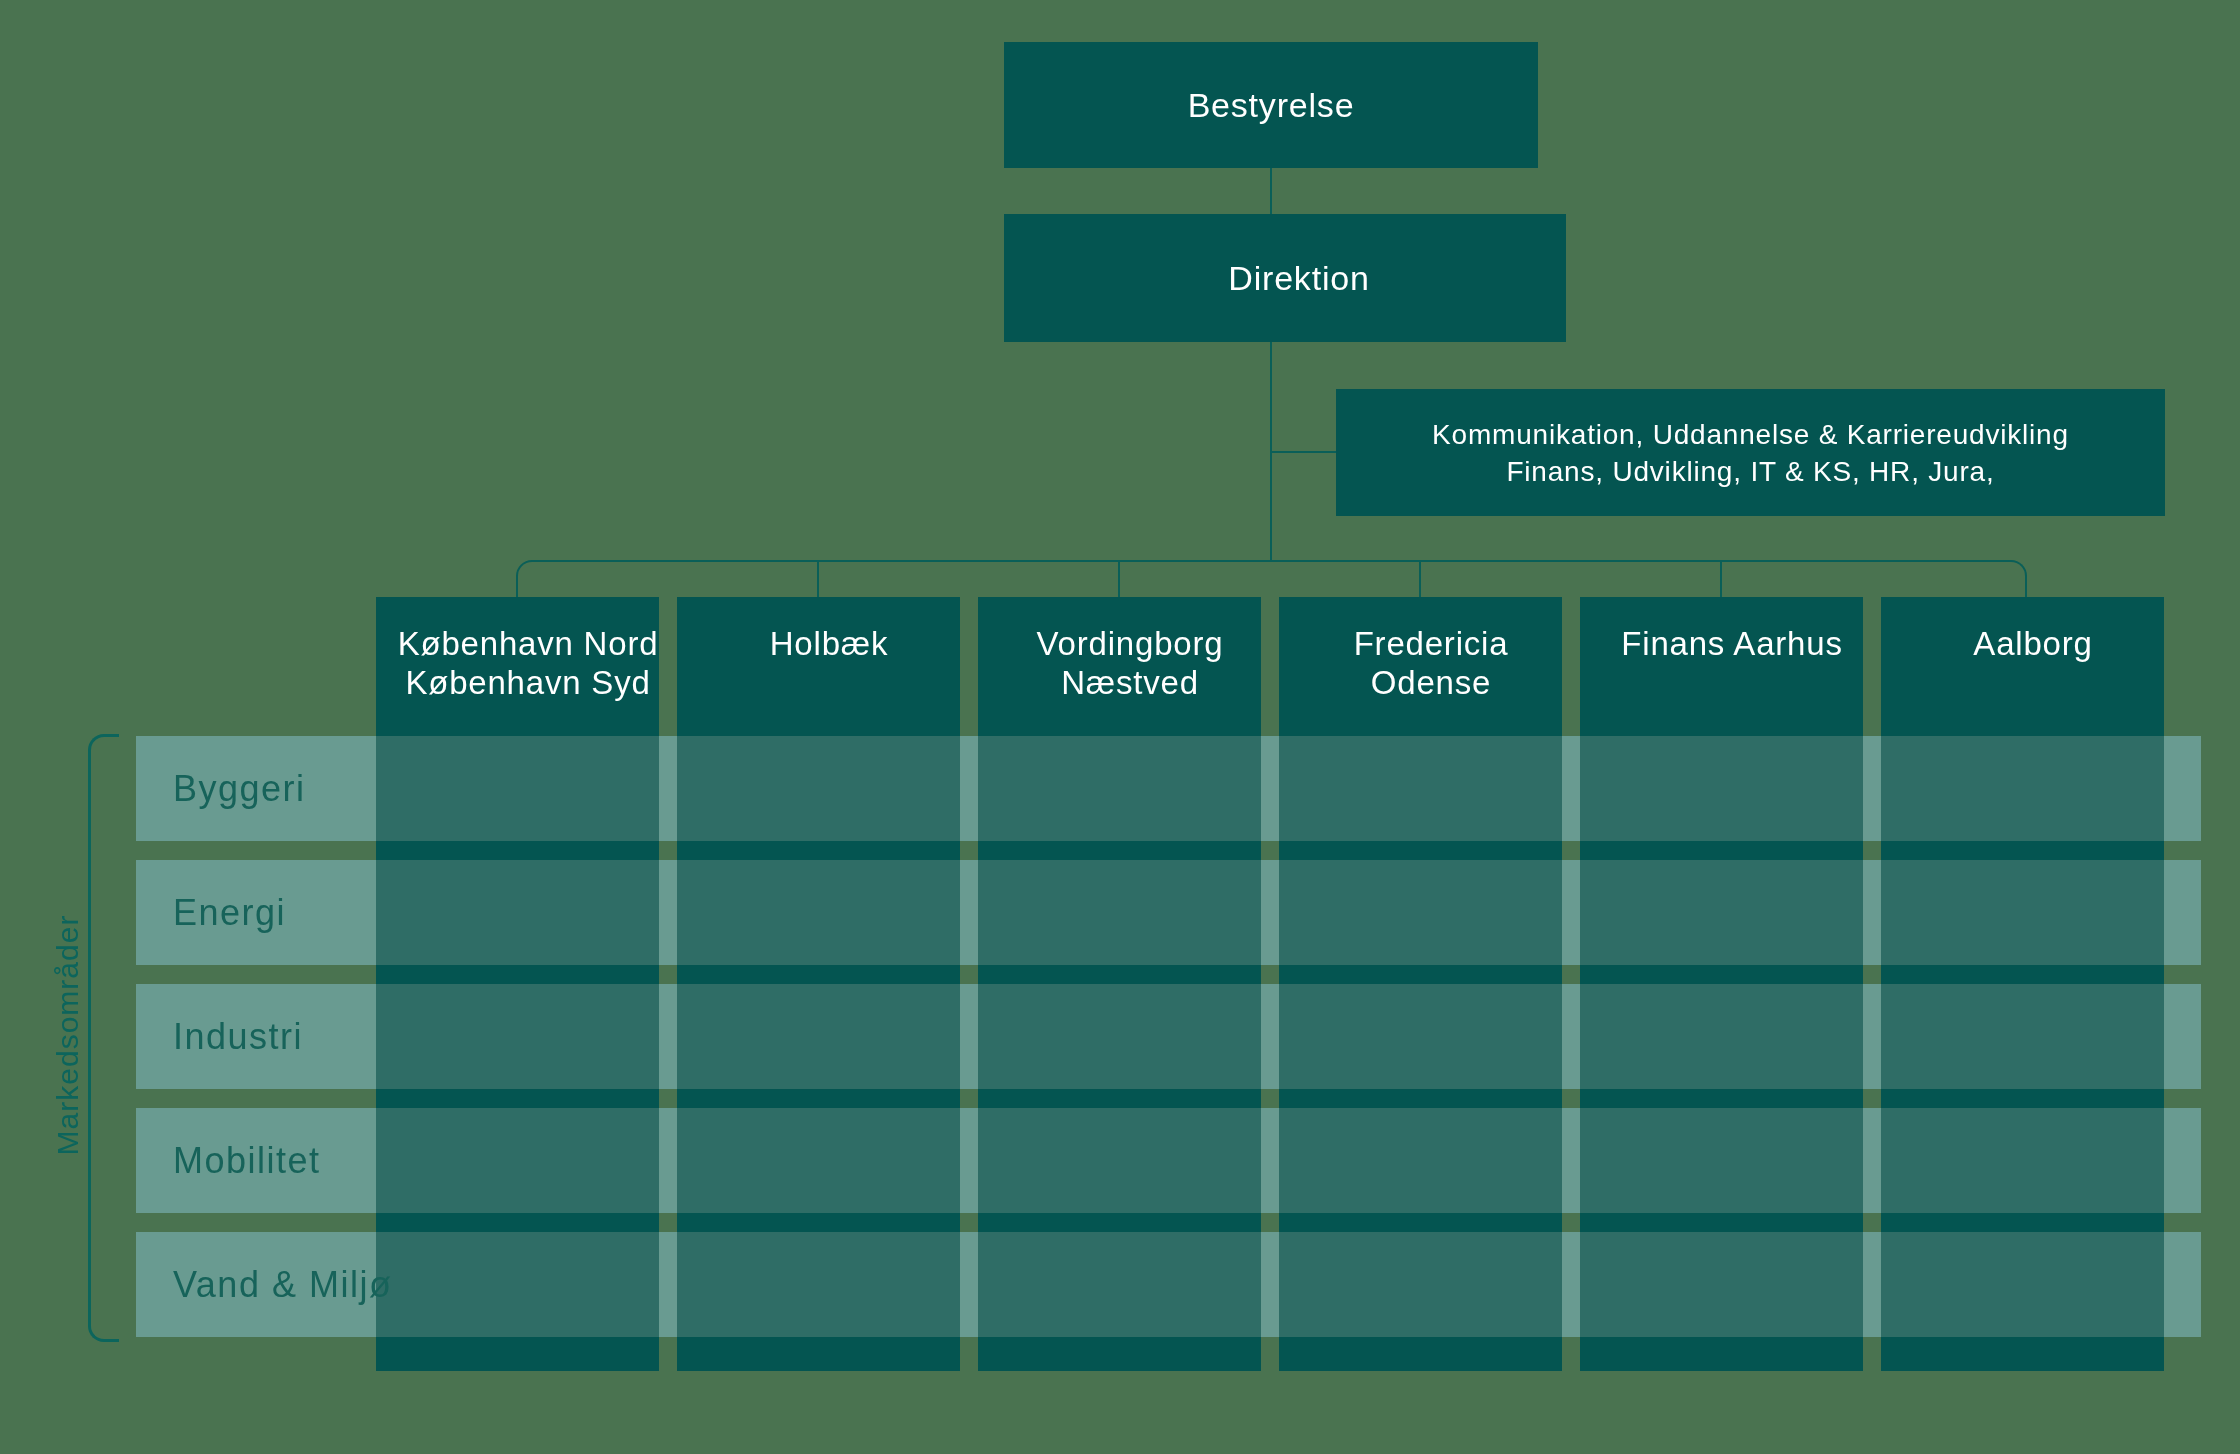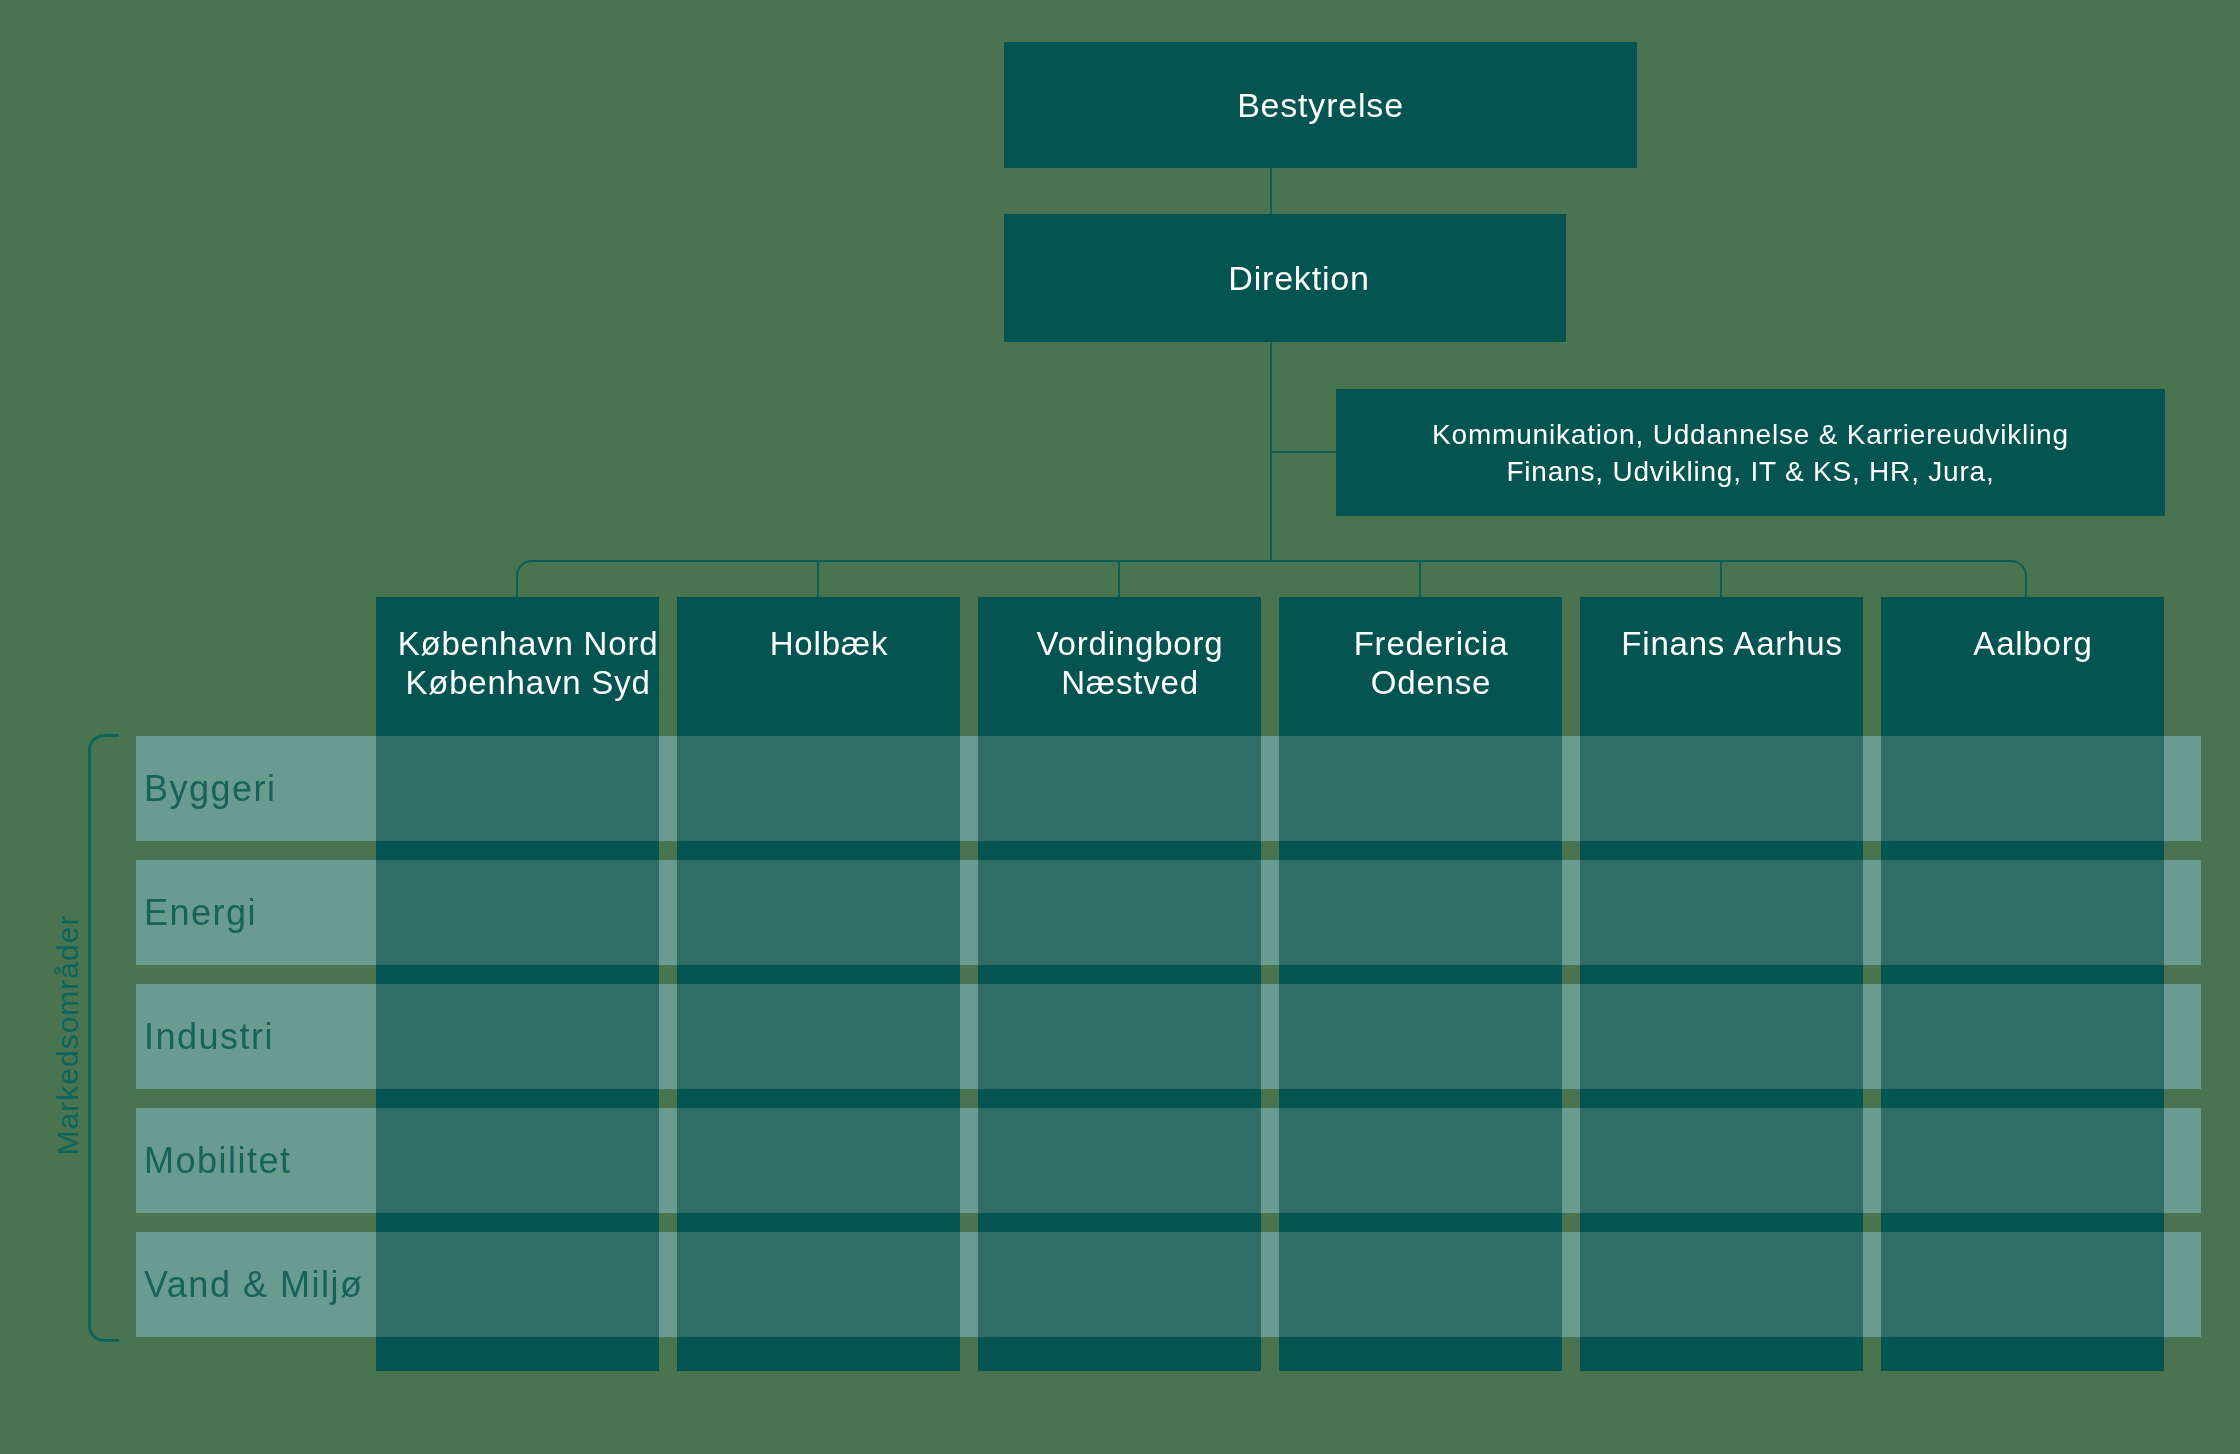--- a/index.html
+++ b/index.html
@@ -8,21 +8,21 @@
     background:#4A7350;
     font-family:"Liberation Sans", sans-serif;
   }
   
   .orgbox{
     position:absolute;background:#045551;color:#fff;
     display:flex;flex-direction:column;align-items:center;justify-content:center;
     text-align:center;letter-spacing:.8px;
   }
   .orgbox .ln{display:block;}
-  #box-board    {left:1004px;top:42px; width:633px;height:126px;font-size:34px;}
+  #box-board    {left:1004px;top:42px; width:534px;height:126px;font-size:34px;}
   #box-mgmt     {left:1004px;top:214px;width:534px;height:128px;font-size:34px;padding-left:28px;}
   #box-staff    {left:1336px;top:389px;width:829px;height:127px;font-size:28px;line-height:37px;}
   
   .vline,.hline{position:absolute;background:#0A5F58;}
   #trunk-1{left:1270px;top:168px;width:2px;height:46px;}
   #trunk-2{left:1270px;top:342px;width:2px;height:220px;}
   #staff-link{left:1272px;top:451px;width:64px;height:2px;}
   #branch{
     position:absolute;left:516px;top:560px;width:1507px;height:37px;
     border-top:2px solid #0A5F58;border-left:2px solid #0A5F58;border-right:2px solid #0A5F58;
@@ -36,21 +36,21 @@
   .col .hdr{
     padding-top:27px;text-align:center;color:#fff;
     font-size:33px;line-height:39px;letter-spacing:.8px;margin-left:21px;
   }
   
   .mrow{
     position:absolute;left:136px;width:2065px;height:105px;background:#699B91;
     display:flex;align-items:center;
   }
   .mrow .rlabel{
-    position:relative;z-index:3;padding-left:8px;
+    position:relative;z-index:3;padding-left:37px;
     color:#17635A;font-size:36px;letter-spacing:1.5px;
   }
   .cell{position:absolute;top:0;width:283px;height:105px;background:#2F6D66;}
   
   #bracket{
     position:absolute;left:88px;top:734px;width:28px;height:602px;
     border-left:3px solid #0C655C;border-top:3px solid #0C655C;border-bottom:3px solid #0C655C;
     border-radius:16px 0 0 16px;
   }
   #axis-label{

